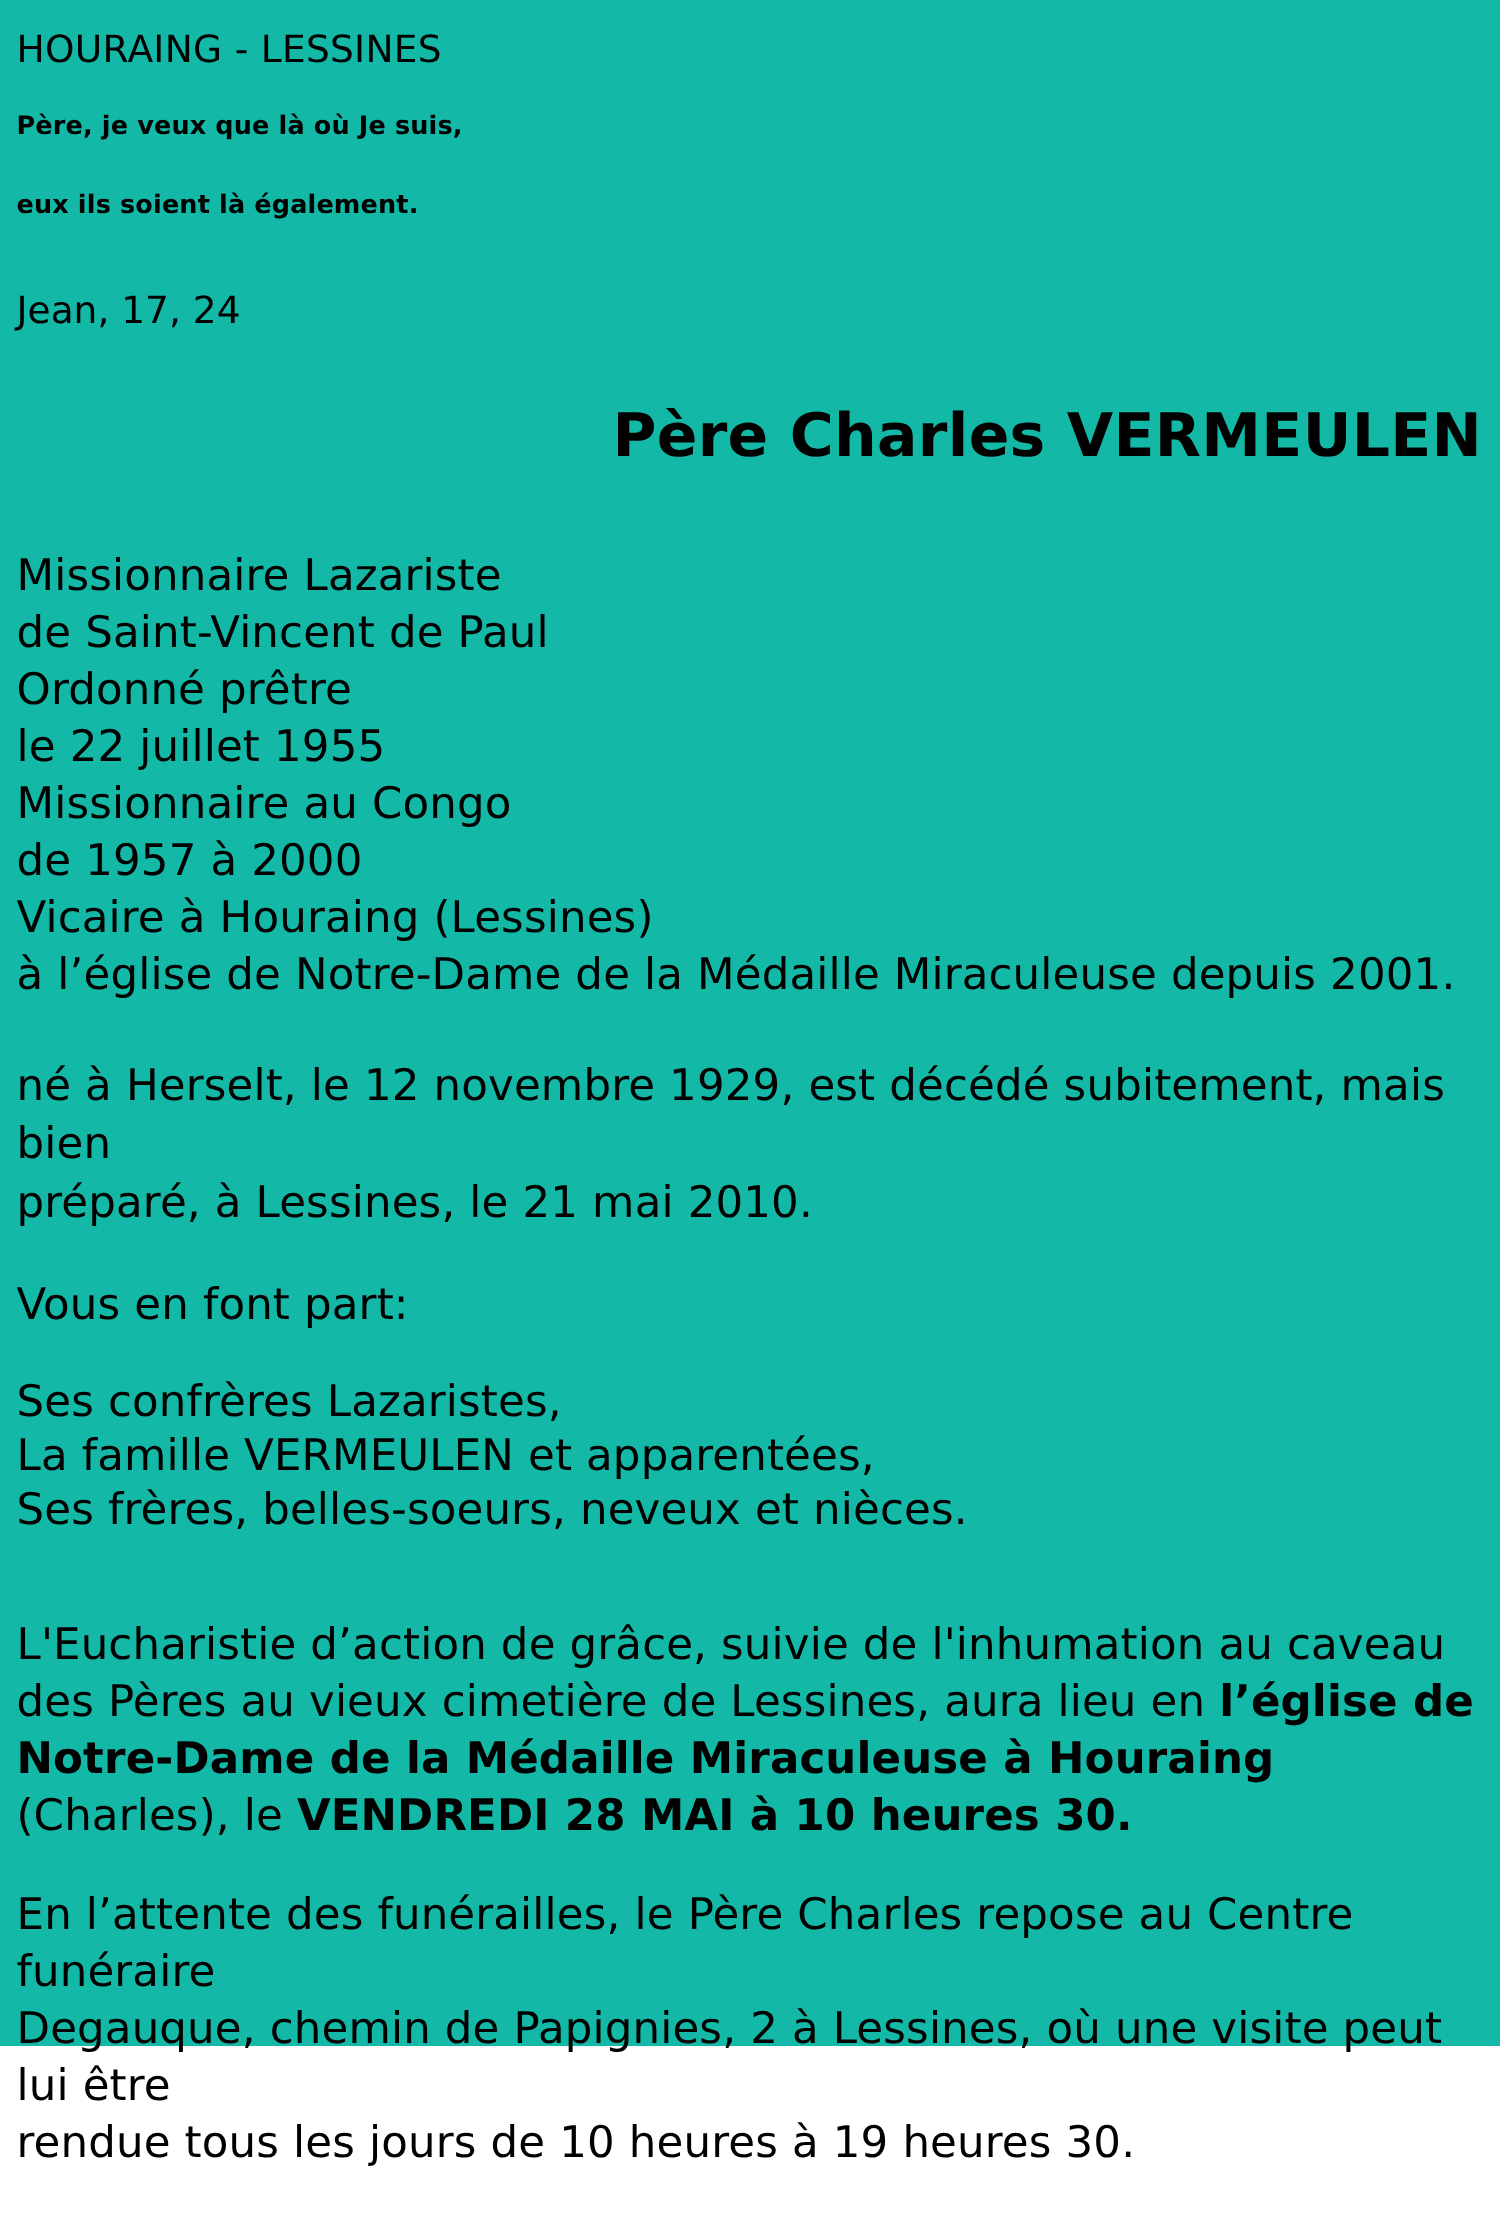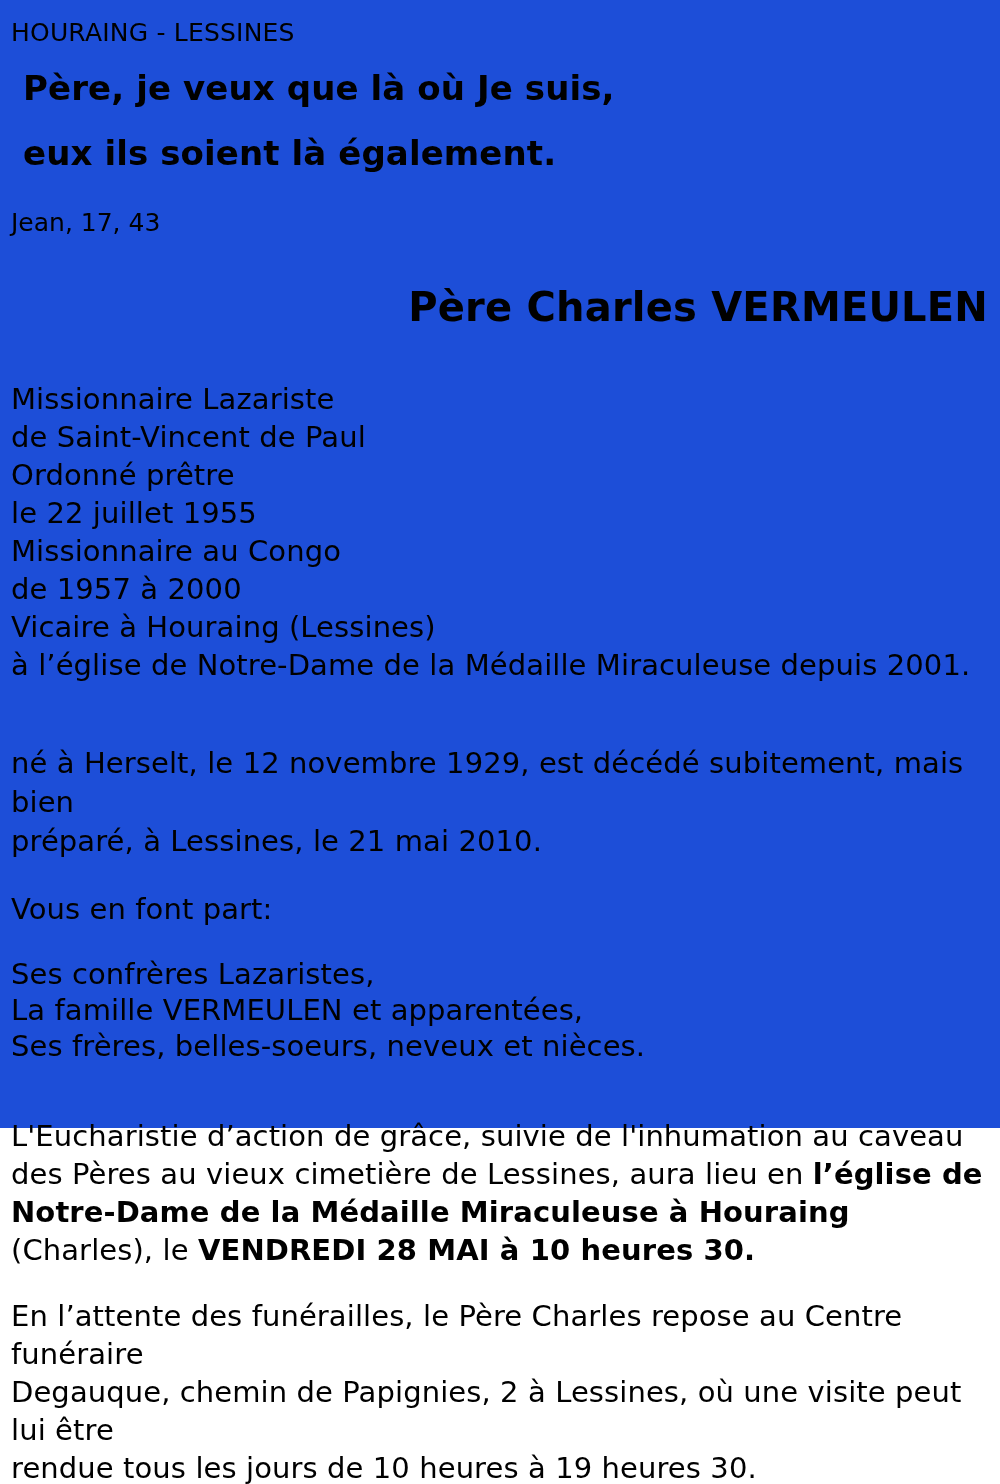--- a/index.html
+++ b/index.html
@@ -12,68 +12,68 @@
     width: 1000px;
     height: 1484px;
     font-family: "DejaVu Sans", "Liberation Sans", sans-serif;
     color: #000000;
     -webkit-font-smoothing: antialiased;
     overflow: hidden;
   }
   .page {
     box-sizing: border-box;
     width: 1000px;
-    height: 1128px;
+    height: 1364px;
     padding: 16px 12px 0 11px;
-    background: #1d4ed8;
+    background: #14b8a6;
   }
 
   
   .line {
     font-size: 29px;
     line-height: 38px;
     letter-spacing: 0.1px;
     white-space: pre-wrap;
   }
   .block { margin: 0; }
 
   
   .locality {
     font-size: 25px;
     line-height: 34px;
     letter-spacing: 0.2px;
     margin: 0 0 8px 0;
   }
   .quote-line {
-    font-size: 34px;
+    font-size: 17px;
     font-weight: bold;
     line-height: 53px;
     letter-spacing: 0.1px;
-    margin: 12px;
+    margin: 0;
   }
   .verse-ref {
     font-size: 25px;
     line-height: 34px;
     margin: 26px 0 0 0;
   }
   .deceased-name {
     font-size: 40px;
     font-weight: bold;
     line-height: 50px;
     letter-spacing: 0.2px;
     margin: 42px 0 0 0;
     text-align: right;
   }
   .bio {
     margin: 48px 0 0 0;
   }
   .bio .line { line-height: 38px; }
 
   .death {
-    margin: 60px 0 0 0;
+    margin: 36px 0 0 0;
   }
   .death .line { line-height: 39px; }
 
   .announce {
     margin: 29px 0 0 0;
   }
   .family {
     margin: 28px 0 0 0;
   }
   .family .line { line-height: 36px; }
@@ -103,21 +103,21 @@
 
 <div class="page">
 
   <div class="locality">HOURAING - LESSINES</div>
 
   <div class="quote-block">
     <div class="quote-line">Père, je veux que là où Je suis,</div>
     <div class="quote-line">eux ils soient là également.</div>
   </div>
 
-  <div class="verse-ref">Jean, 17, 43</div>
+  <div class="verse-ref">Jean, 17, 24</div>
 
   <h1 class="deceased-name">Père Charles VERMEULEN</h1>
 
   <div class="bio block">
     <div class="line">Missionnaire Lazariste</div>
     <div class="line">de Saint-Vincent de Paul</div>
     <div class="line">Ordonné prêtre</div>
     <div class="line">le 22 juillet 1955</div>
     <div class="line">Missionnaire au Congo</div>
     <div class="line">de 1957 à 2000</div>

